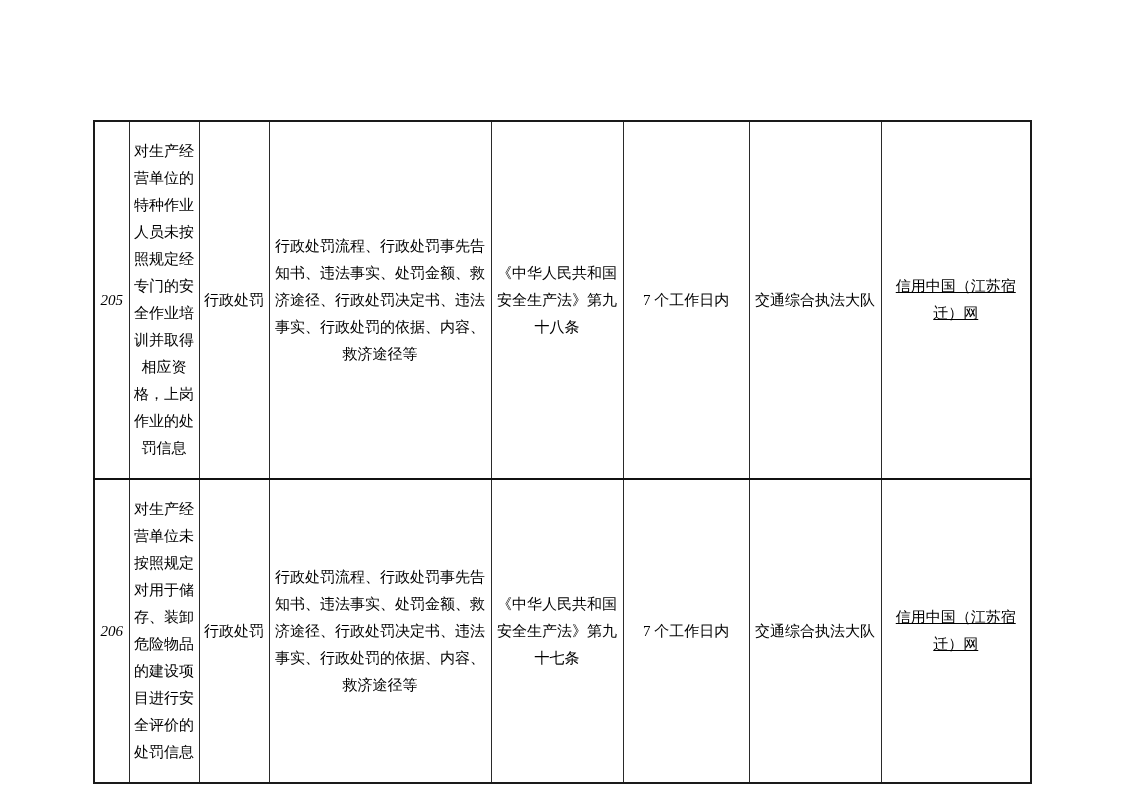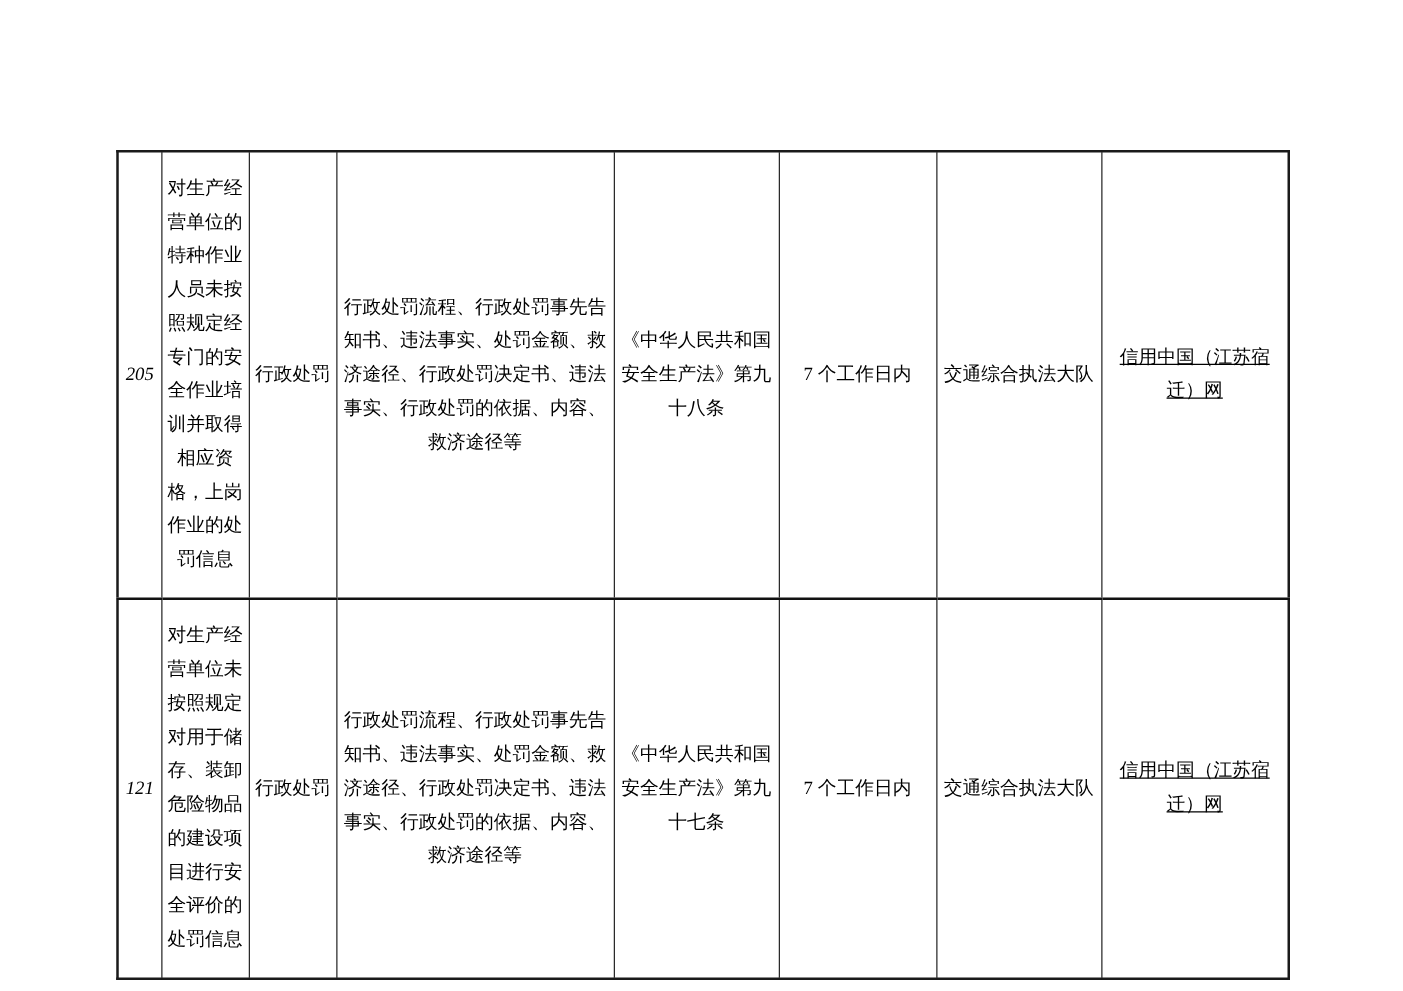--- a/index.html
+++ b/index.html
@@ -88,21 +88,21 @@
         <td class="c-seq">205</td>
         <td class="c-item">对生产经营单位的特种作业人员未按照规定经专门的安全作业培训并取得相应资格，上岗作业的处罚信息</td>
         <td class="c-type">行政处罚</td>
         <td class="c-content">行政处罚流程、行政处罚事先告知书、违法事实、处罚金额、救济途径、行政处罚决定书、违法事实、行政处罚的依据、内容、救济途径等</td>
         <td class="c-law">《中华人民共和国安全生产法》第九十八条</td>
         <td class="c-time">7 个工作日内</td>
         <td class="c-dept">交通综合执法大队</td>
         <td class="c-platform">信用中国（江苏宿迁）网</td>
       </tr>
       <tr class="row-bottom">
-        <td class="c-seq">121</td>
+        <td class="c-seq">206</td>
         <td class="c-item">对生产经营单位未按照规定对用于储存、装卸危险物品的建设项目进行安全评价的处罚信息</td>
         <td class="c-type">行政处罚</td>
         <td class="c-content">行政处罚流程、行政处罚事先告知书、违法事实、处罚金额、救济途径、行政处罚决定书、违法事实、行政处罚的依据、内容、救济途径等</td>
         <td class="c-law">《中华人民共和国安全生产法》第九十七条</td>
         <td class="c-time">7 个工作日内</td>
         <td class="c-dept">交通综合执法大队</td>
         <td class="c-platform">信用中国（江苏宿迁）网</td>
       </tr>
     </tbody>
   </table>

